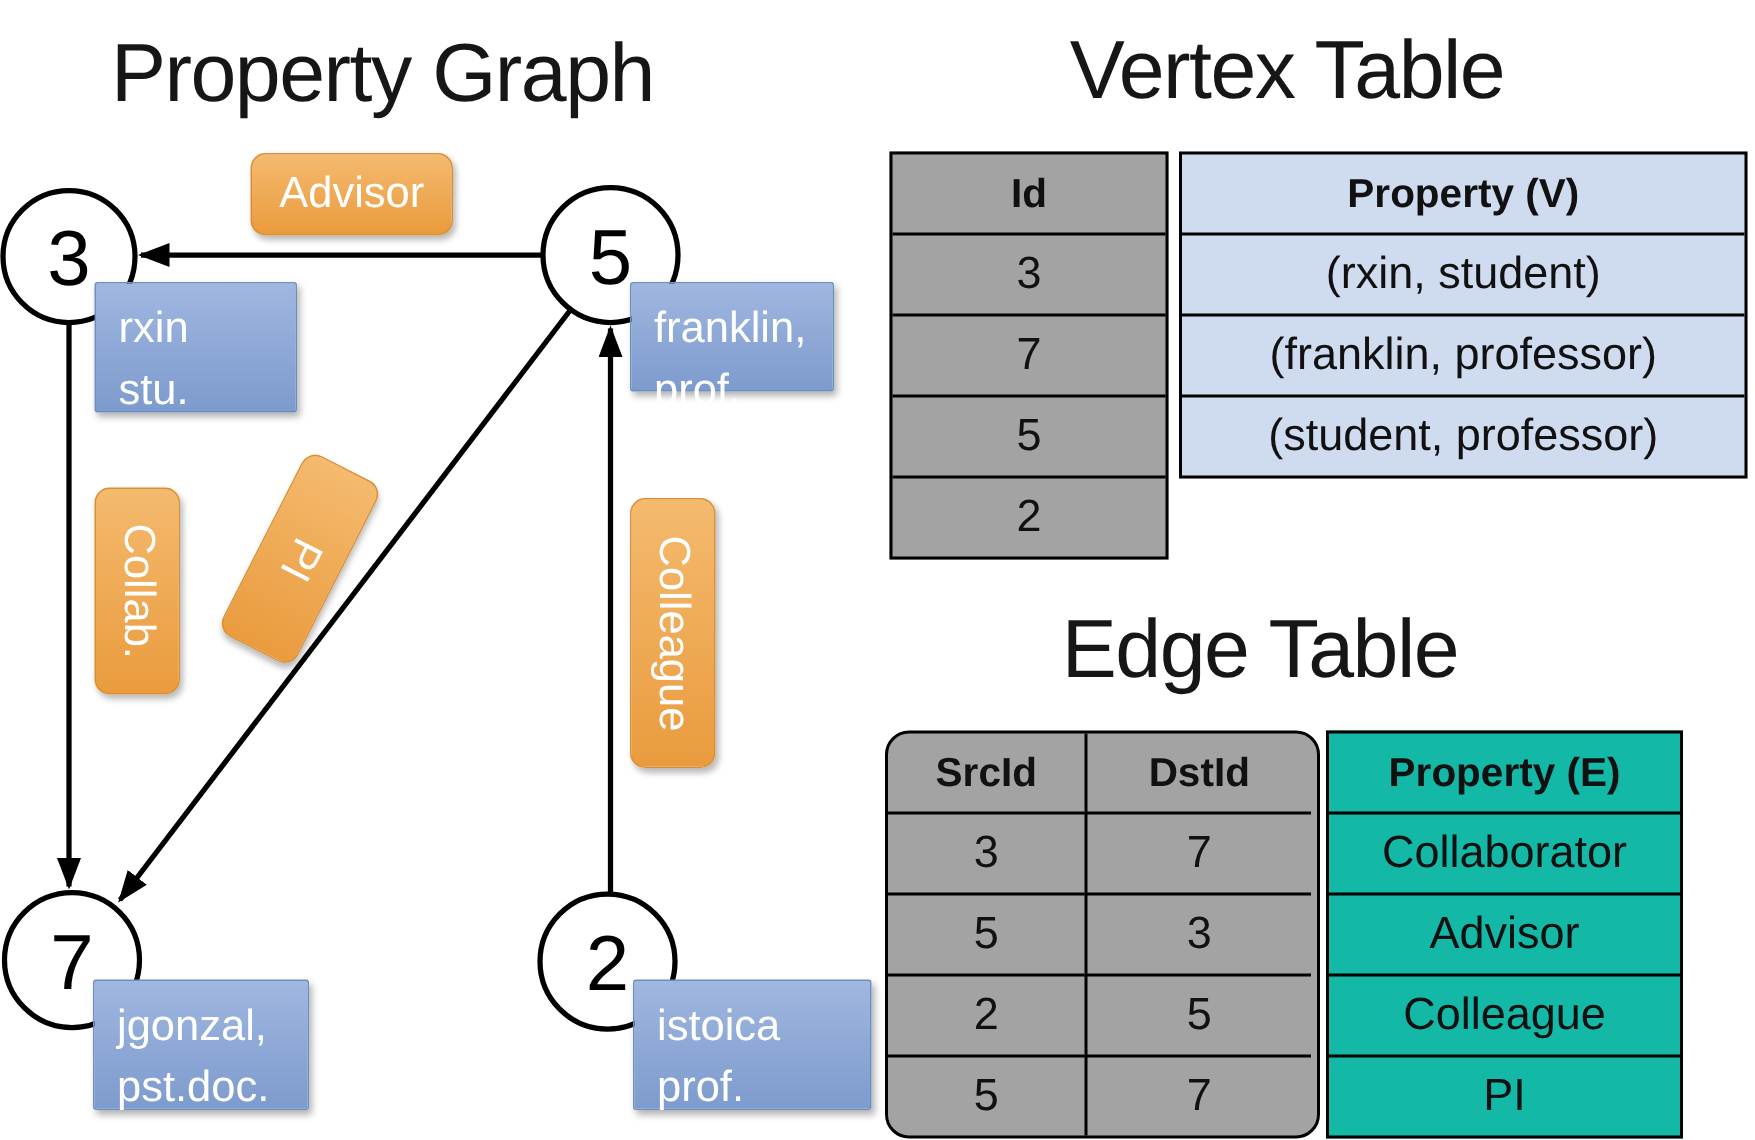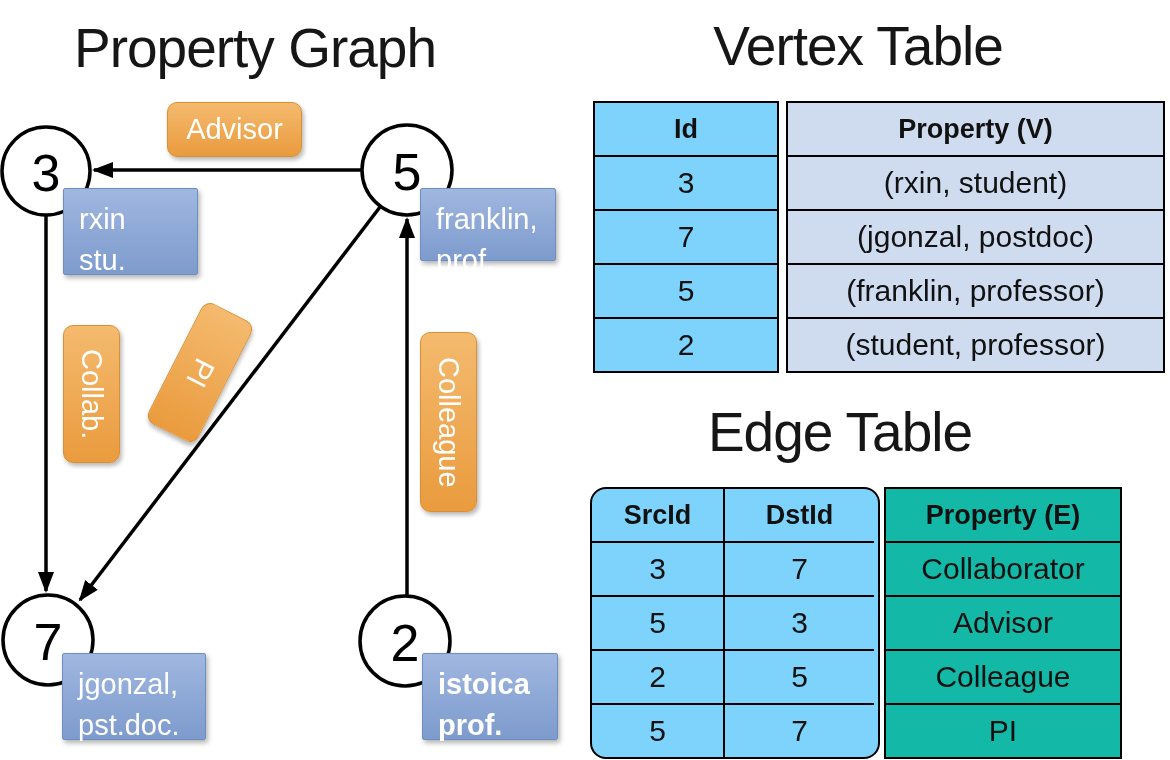--- a/index.html
+++ b/index.html
@@ -43,25 +43,25 @@
     position:absolute;box-sizing:border-box;
     background:linear-gradient(180deg,#A0B7E0 0%,#7D9BCD 100%);
     border:1px solid #6C8EC0;border-radius:2px;
     color:#fff;font-size:29px;line-height:1.42;
     padding:10px 8px 6px 15px;
     box-shadow:2px 3px 5px rgba(0,0,0,0.30);
   }
   #vlabel-rxin{left:63px;top:188px;width:135px;height:87px;}
   #vlabel-franklin{left:420px;top:188px;width:136px;height:73px;}
   #vlabel-jgonzal{left:62px;top:653px;width:144px;height:87px;}
-  #vlabel-istoica{left:422px;top:653px;width:136px;height:87px;font-weight:bold;}
+  #vlabel-istoica{left:422px;top:653px;width:159px;height:87px;}
 
   
   .tcol{
-    position:absolute;box-sizing:border-box;border:2px solid #000;background:#7dd3fc;
+    position:absolute;box-sizing:border-box;border:2px solid #000;background:#a3a3a3;
   }
   .tcol .tcell{
     height:52px;border-top:2px solid #000;display:flex;align-items:center;justify-content:center;
     font-size:30px;color:#111;white-space:nowrap;
   }
   .tcol .tcell:first-child{border-top:none;}
   .tcell.th{font-weight:bold;font-size:27px;}
   #vt-id{left:593px;top:101px;width:186px;}
   #vt-prop{left:786px;top:101px;width:379px;background:#CFDCF0;}
   #et-srcdst{
@@ -138,21 +138,20 @@
     <div class="tcell th">Id</div>
     <div class="tcell">3</div>
     <div class="tcell">7</div>
     <div class="tcell">5</div>
     <div class="tcell">2</div>
   </div>
 
   <div class="tcol" id="vt-prop">
     <div class="tcell th">Property (V)</div>
     <div class="tcell">(rxin, student)</div>
-    <div class="tcell">(jgonzal, postdoc)</div>
     <div class="tcell">(franklin, professor)</div>
     <div class="tcell">(student, professor)</div>
   </div>
 
   <div class="tcol" id="et-srcdst">
     <div class="tcell th">SrcId</div>
     <div class="tcell th c2">DstId</div>
 
     <div class="tcell rnext">3</div>
     <div class="tcell rnext c2">7</div>

